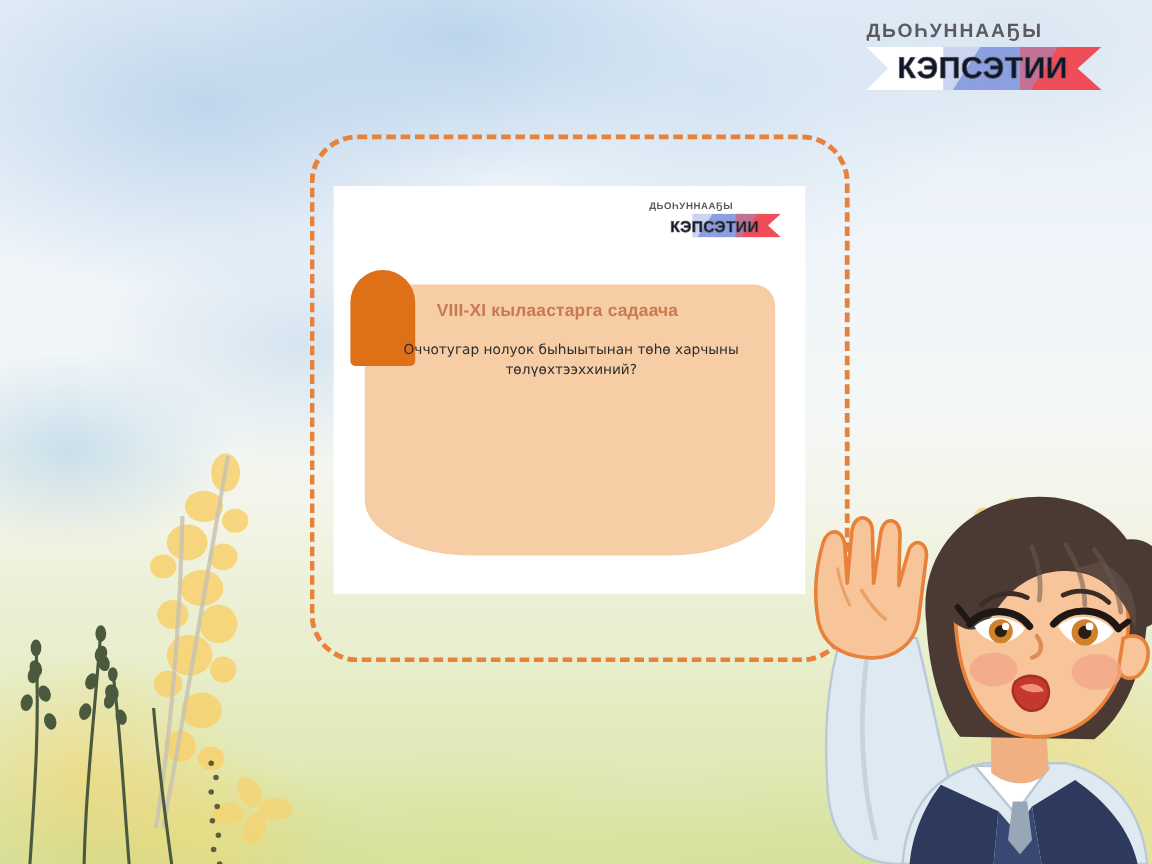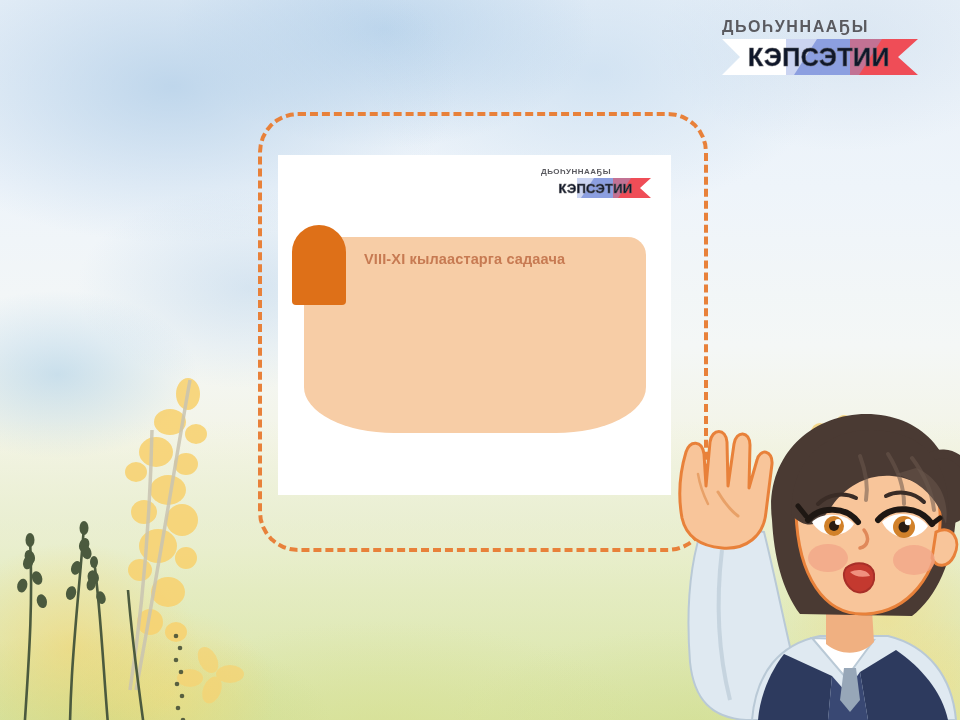--- a/index.html
+++ b/index.html
@@ -94,21 +94,21 @@
   }
 
   #logo-card { right:12px; top:12px; width:118px; }
   #logo-card .logo-word { font-size:8px; letter-spacing:.06em; margin-bottom:2px; padding-right:6px;}
   #logo-card .ribbon-text { font-size:13px; padding-right:9px;}
 
   
   #peach {
     position:absolute;
     left:26px; top:82px;
-    width:342px; height:196px;
+    width:342px; height:226px;
     background:#f7cda6;
     border-radius:18px 18px 90px 90px / 18px 18px 46px 46px;
   }
   #arch {
     position:absolute;
     left:-12px; top:-12px;
     width:54px; height:80px;
     background:#de7018;
     border-radius:27px 27px 4px 4px;
   }
@@ -287,20 +287,21 @@
           </g>
         </svg>
         <div class="ribbon-text">КЭПСЭТИИ</div>
       </div>
     </div>
 
     <div id="peach">
       <div id="arch"></div>
       <div id="title">VIII-XI кылаастарга садаача</div>
       <div id="body">
+        <span class="last">Оччотугар нолуок быһыытынан төһө харчыны төлүөхтээххиний?</span>
       </div>
     </div>
   </div>
 
   <div id="girl">
     <svg width="300" height="320" viewBox="0 0 300 320">
 
       <path d="M44 122 C 30 160, 26 210, 30 262 C 34 300, 52 318, 86 320 L 150 320 C 132 268, 120 196, 104 132 Z" fill="#dfe9f1" stroke="#b9c9d6" stroke-width="2"></path>
       <path d="M62 150 C 56 200, 58 252, 70 300" fill="none" stroke="#b9c9d6" stroke-width="4" opacity=".65"></path>
 

